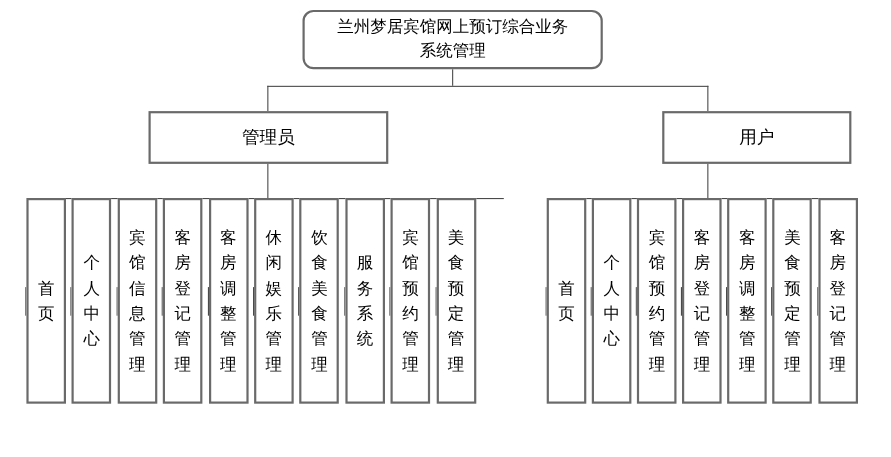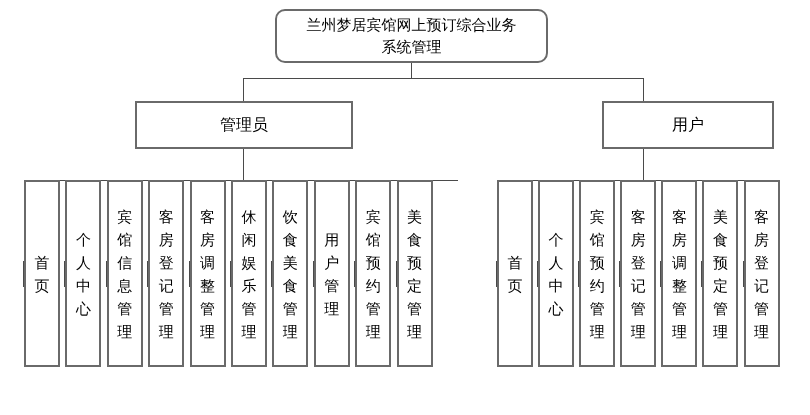--- a/index.html
+++ b/index.html
@@ -156,21 +156,21 @@
     </div>
     <div class="leaf-col">
       <div class="leaf-stub"></div>
       <div class="leaf-box">
         <div class="leaf-label">饮食美食管理</div>
       </div>
     </div>
     <div class="leaf-col">
       <div class="leaf-stub"></div>
       <div class="leaf-box">
-        <div class="leaf-label">用户管理</div>
+        <div class="leaf-label">服务系统</div>
       </div>
     </div>
     <div class="leaf-col">
       <div class="leaf-stub"></div>
       <div class="leaf-box">
         <div class="leaf-label">宾馆预约管理</div>
       </div>
     </div>
     <div class="leaf-col">
       <div class="leaf-stub"></div>

